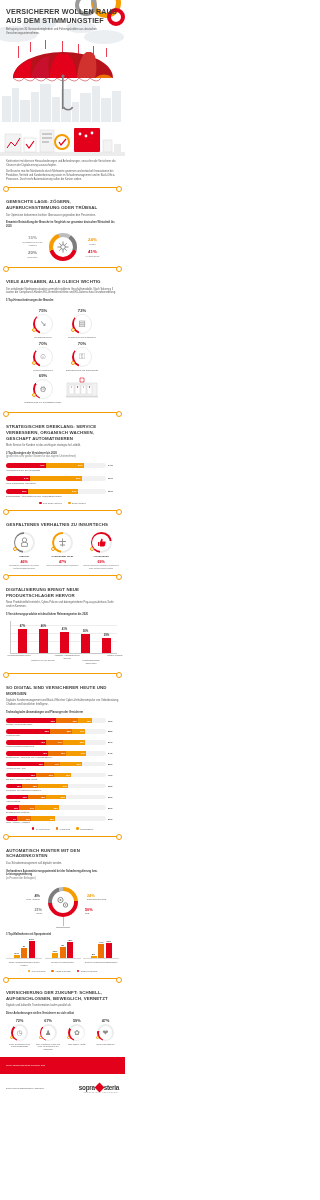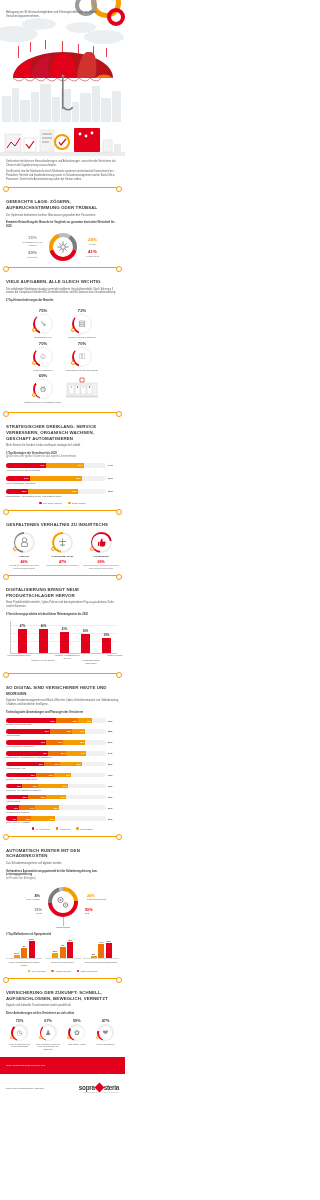--- a/index.html
+++ b/index.html
@@ -254,20 +254,21 @@
         <path d="M54.6 55 a5 5 0 0 0 9 0" fill="none" stroke="#7d7d7d" stroke-width="1.6"></path>
         <circle cx="54" cy="24" r="1.6" fill="#7d7d7d"></circle>
       </svg>
     </div>
 
     <div class="drop" style="left:26px;top:62px"></div>
     <div class="drop" style="left:52px;top:58px"></div>
     <div class="drop" style="left:84px;top:64px"></div>
 
     <div class="hero-title">
+      <h1>VERSICHERER WOLLEN RAUS AUS DEM STIMMUNGSTIEF</h1>
       <div class="hero-sub">Befragung von 30 Vorstandsmitgliedern und Führungskräften aus deutschen Versicherungsunternehmen.</div>
     </div>
   </div>
 
   <div style="height:34px;position:relative;overflow:hidden;background:#fff">
     <svg width="125" height="34" viewBox="0 0 125 34">
       <rect x="0" y="30" width="125" height="4" fill="#ececec"></rect>
       <rect x="5" y="12" width="16" height="18" fill="#f3f3f3" stroke="#d8d8d8" stroke-width="0.5"></rect>
       <path d="M7 26 l4 -6 l4 4 l5 -8" fill="none" stroke="#e2001a" stroke-width="1"></path>
       <rect x="24" y="16" width="12" height="14" fill="#ffffff" stroke="#d0d0d0" stroke-width="0.5"></rect>

